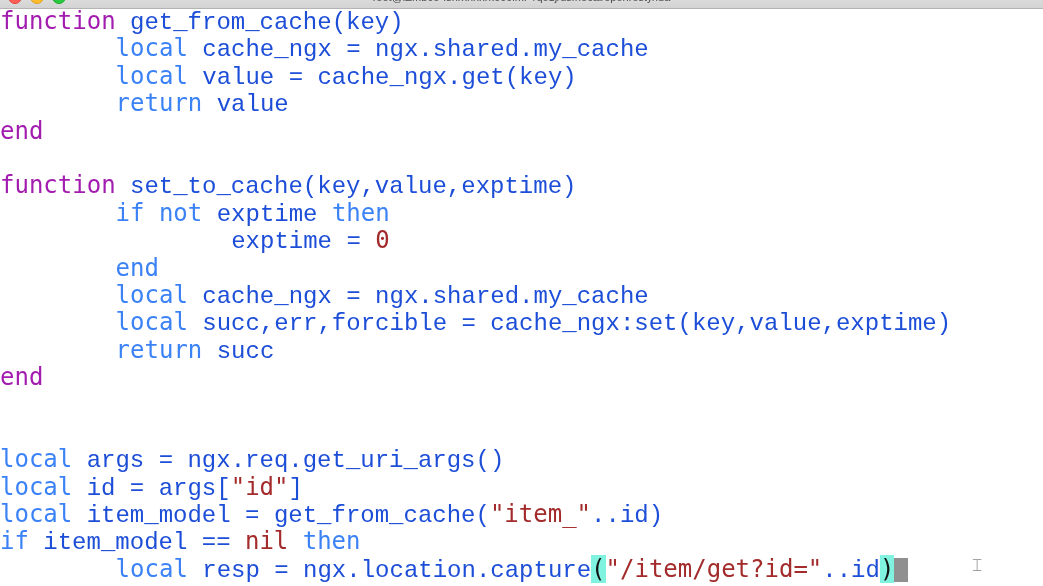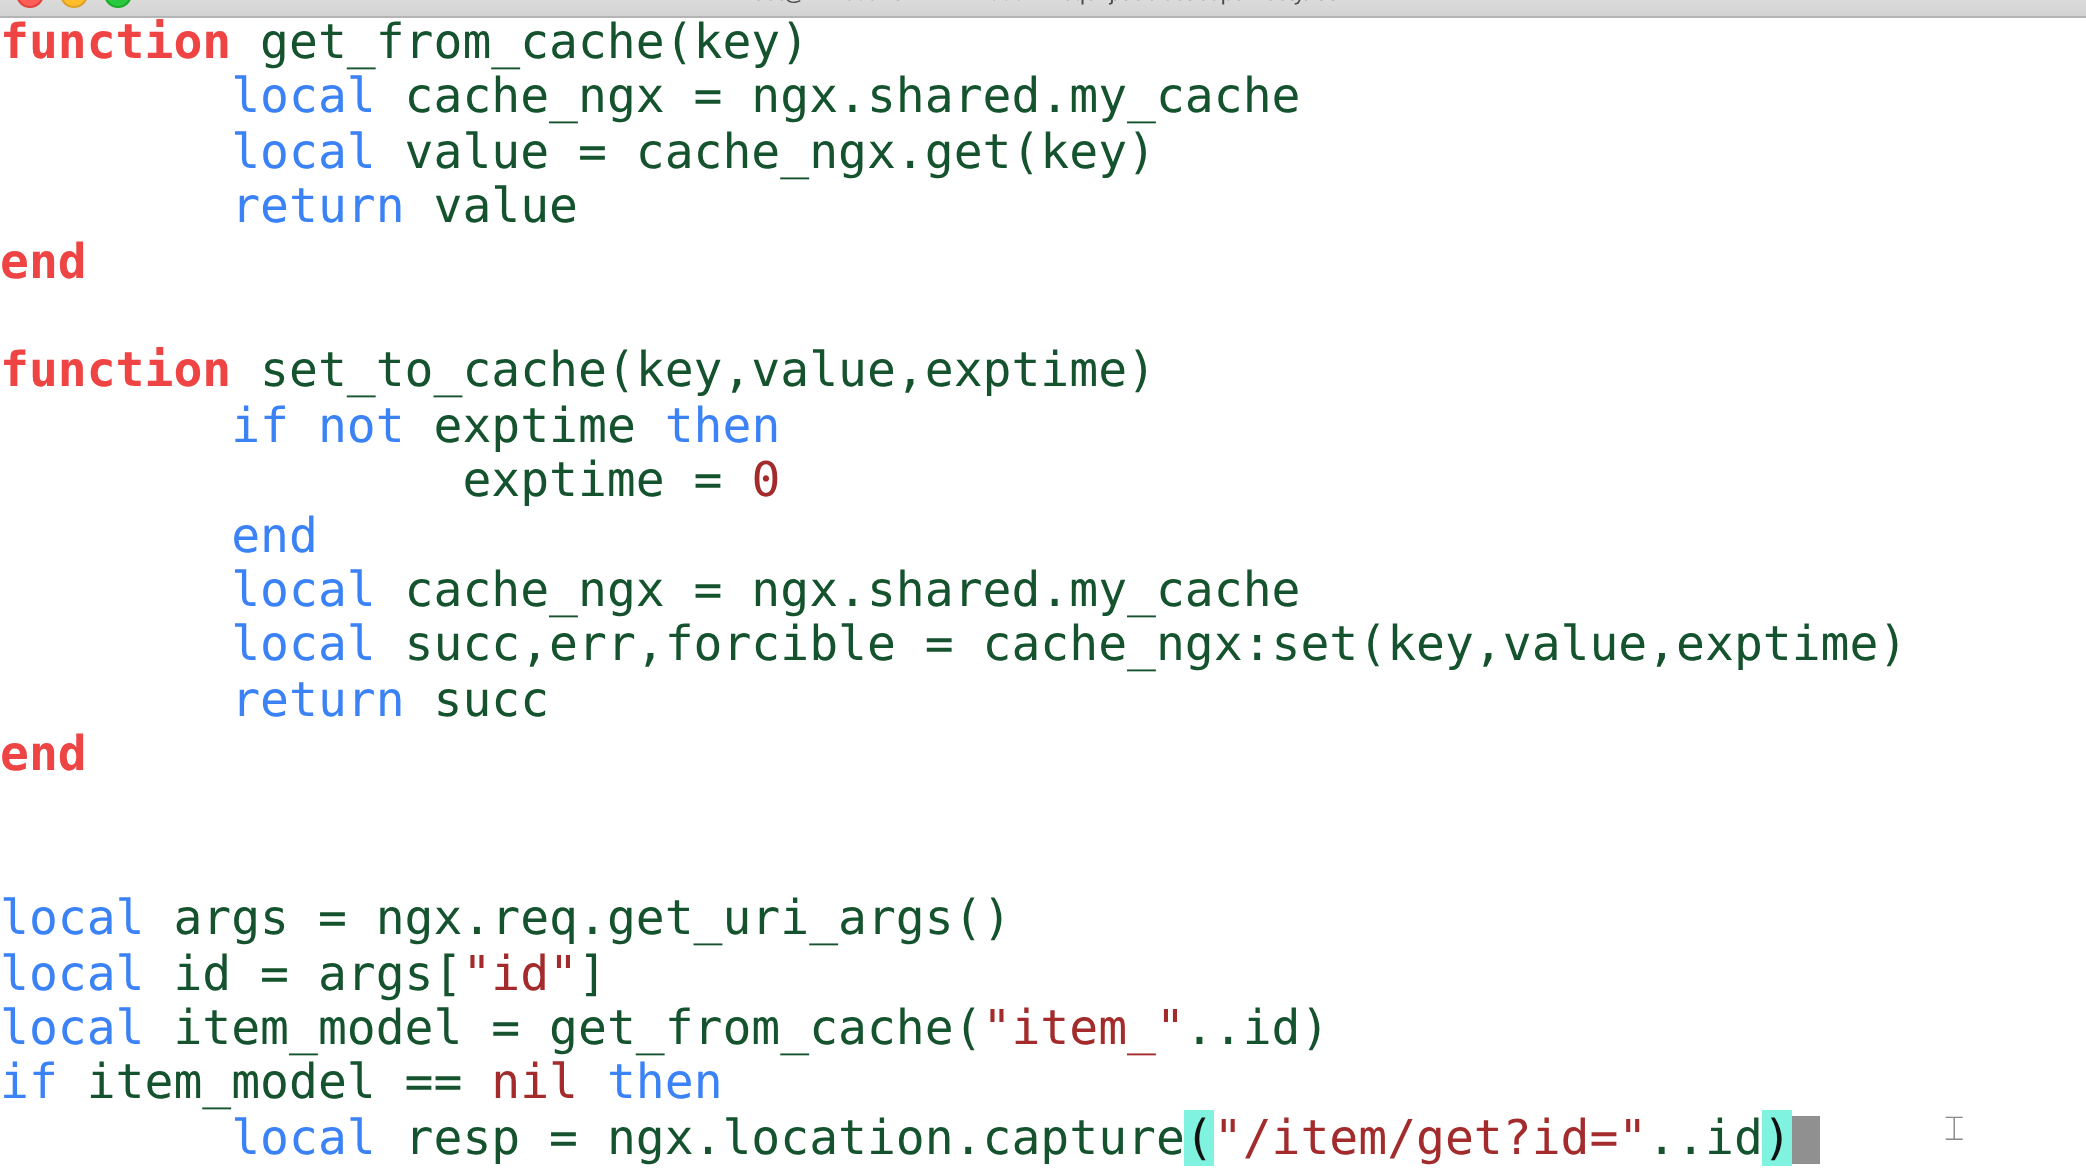--- a/index.html
+++ b/index.html
@@ -58,24 +58,24 @@
     top: 8px; left: 0;
     width: 1043px;
     font-family: "DejaVu Sans Mono", monospace;
     font-size: 24px;
     line-height: 27.4px;
     color: #000000;
     white-space: pre;
     letter-spacing: 0px;
   }
   .line { height: 27.4px; }
-  .kw-teal   { color: #ef4444; font-weight: bold; }
+  .kw-teal   { color: #a21caf; }
   .kw-orange { color: #3b82f6; }
   .lit-red   { color: #a32b2b; }
-  .plain     { color: #14532d; }
+  .plain     { color: #1d4ed8; font-family: Liberation Mono, monospace; }
   .paren-hl  { background: #7ff3e0; color: #111111; }
   .cursor-block {
     display: inline-block;
     width: 14px; height: 24px;
     background: #909090;
     vertical-align: -5px;
   }
   .mouse-ibeam {
     position: absolute;
     color: #8a8a8a;

